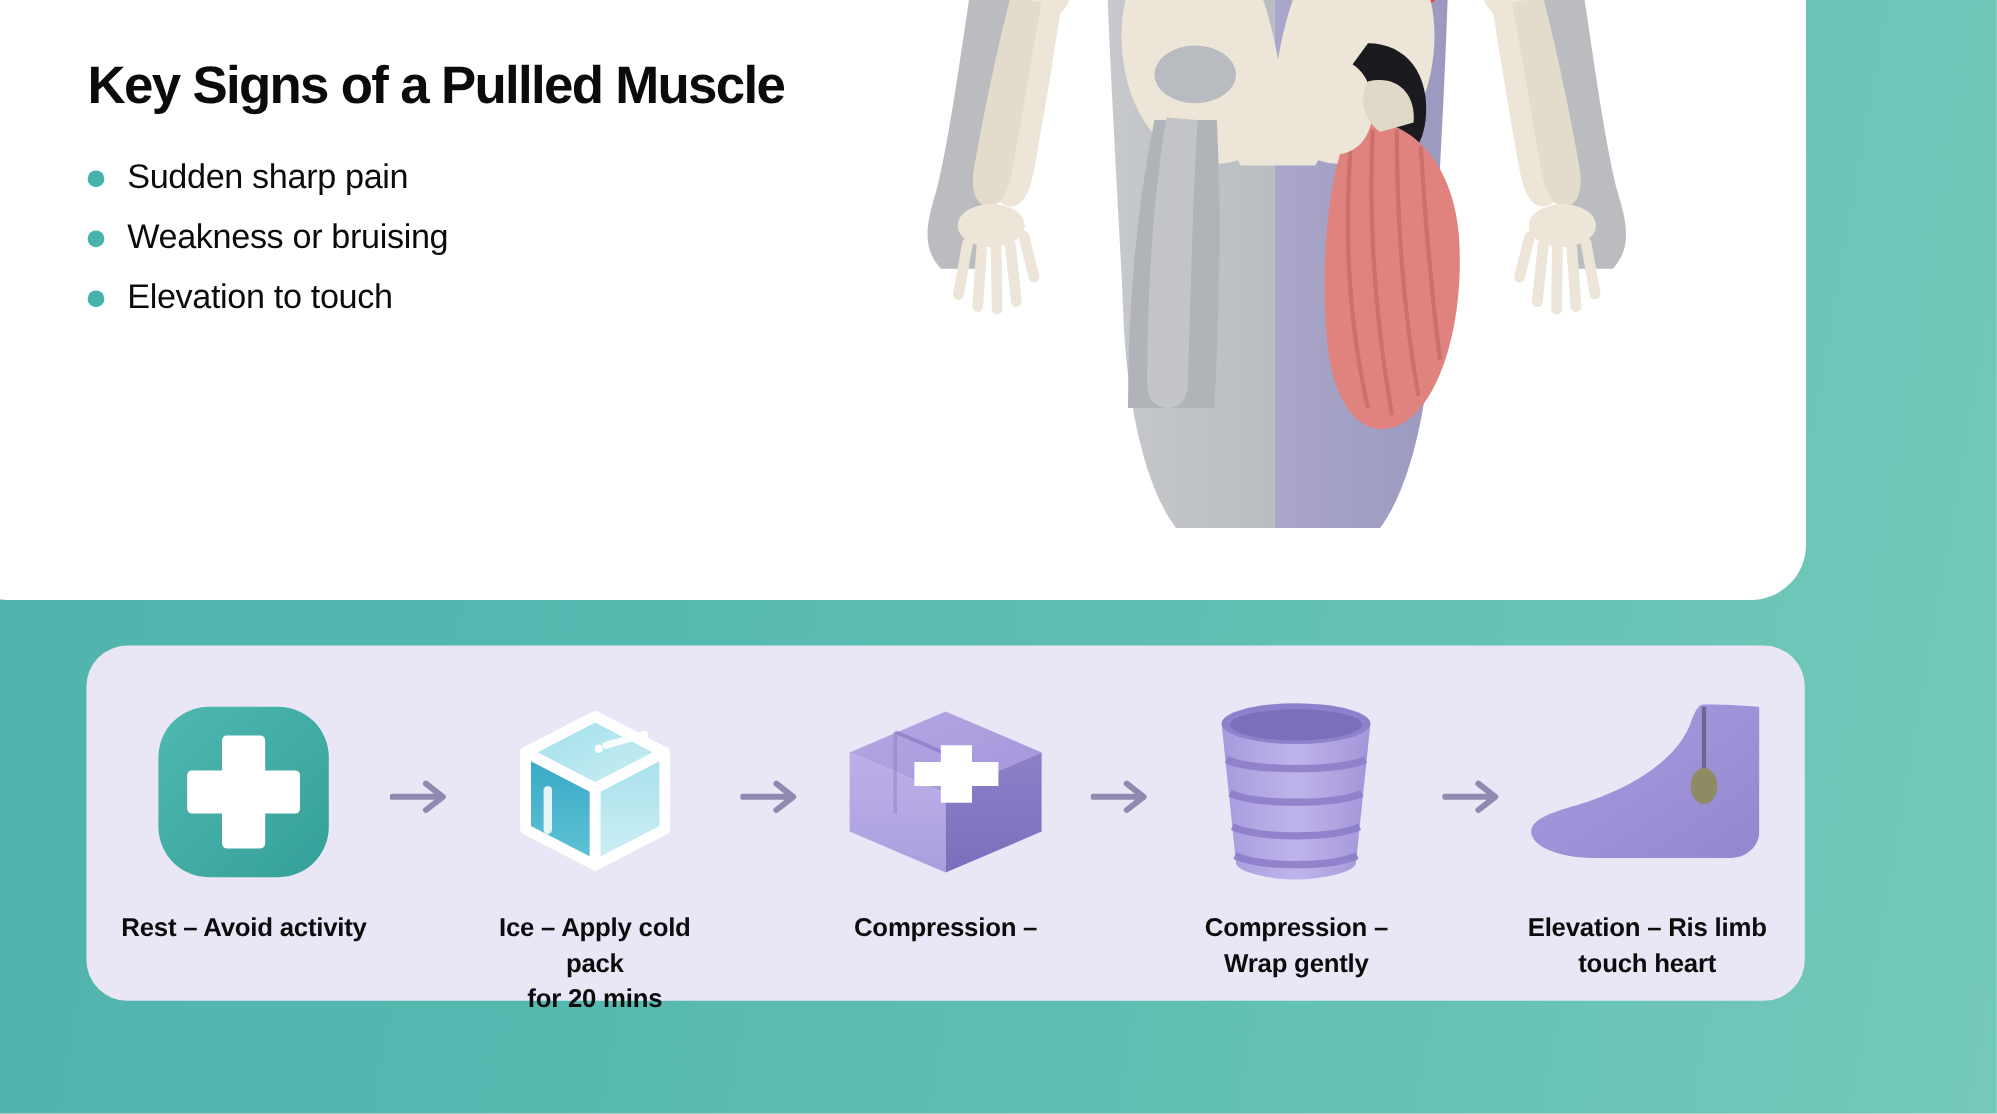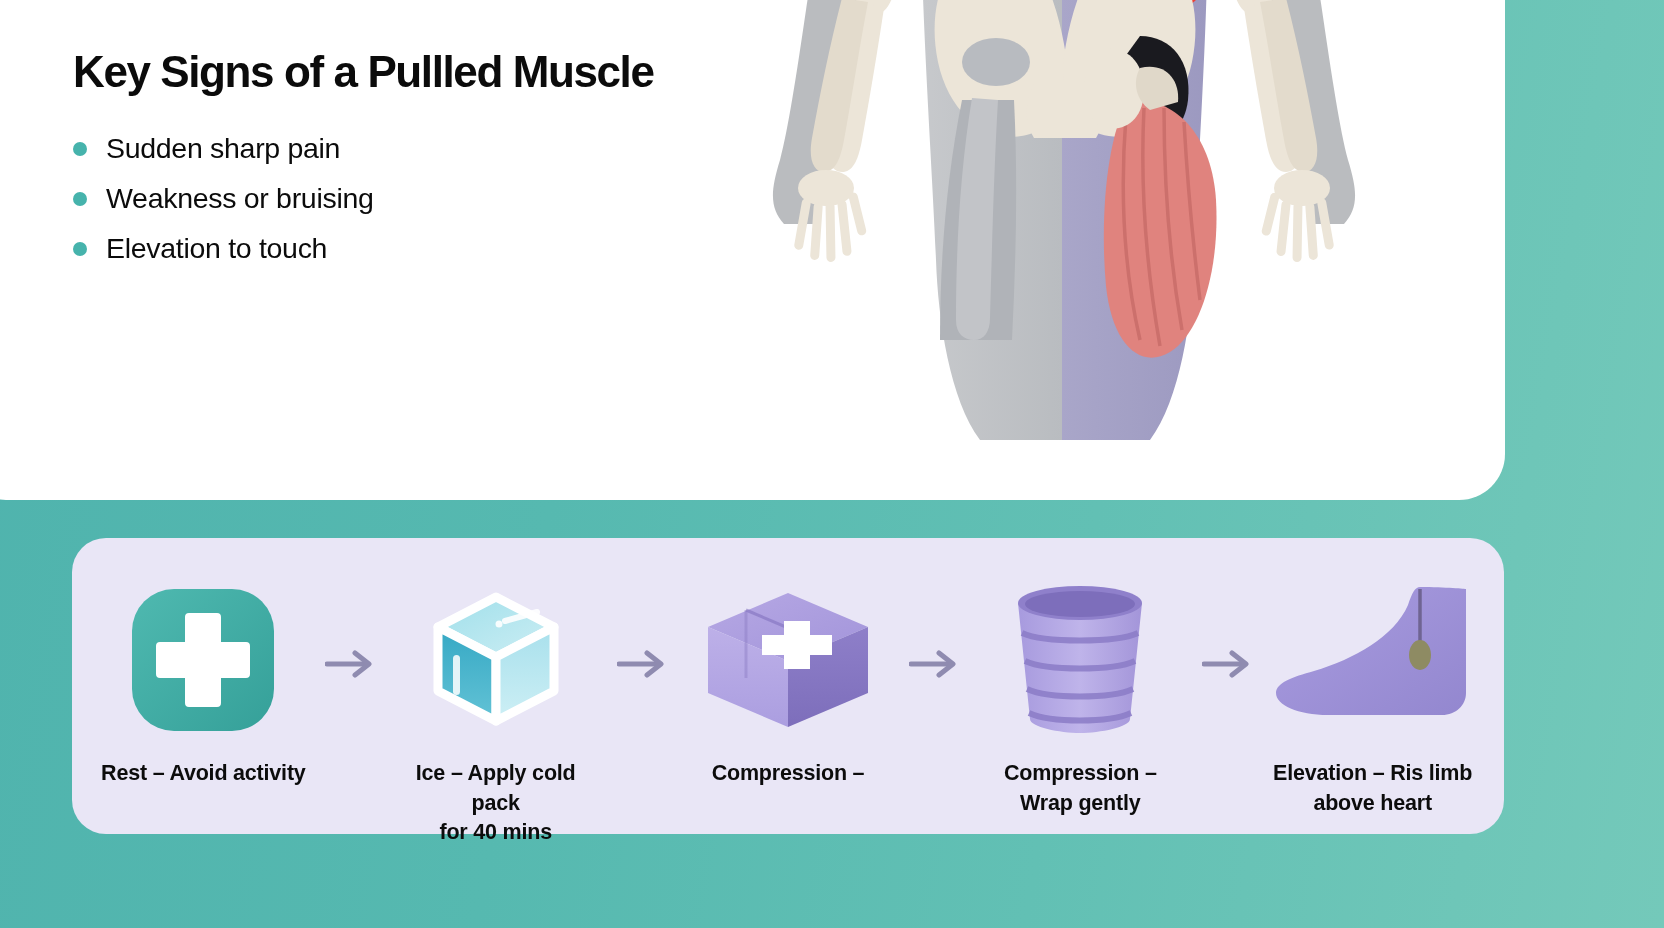--- a/index.html
+++ b/index.html
@@ -339,21 +339,21 @@
           <path d="M75 12 L133 42 L75 72 L17 42 Z" fill="url(#iceTop)"></path>
           <path d="M17 42 L75 72 L75 136 L17 106 Z" fill="url(#iceL)"></path>
           <path d="M133 42 L75 72 L75 136 L133 106 Z" fill="url(#iceR)"></path>
         </g>
         <rect x="32" y="70" width="7" height="40" rx="3.5" fill="#ffffff" opacity="0.85"></rect>
         <path d="M84 36 L116 27" stroke="#ffffff" stroke-width="6" stroke-linecap="round" opacity="0.9"></path>
         <circle cx="78" cy="39" r="3.5" fill="#ffffff" opacity="0.9"></circle>
       </svg>
     </div>
     <div class="step-label">Ice – Apply cold pack
-for 40 mins</div>
+for 20 mins</div>
   </div>
 
   <div class="arrow">
     <svg width="50" height="28" viewBox="0 0 50 28" xmlns="http://www.w3.org/2000/svg">
       <path d="M2 14 H42" stroke="#8f8bb0" stroke-width="5" stroke-linecap="round" fill="none"></path>
       <path d="M30 3 L44 14 L30 25" stroke="#8f8bb0" stroke-width="5" stroke-linecap="round" stroke-linejoin="round" fill="none"></path>
     </svg>
   </div>
 
   <div class="step">
@@ -433,16 +433,16 @@
           </linearGradient>
         </defs>
         <path d="M150 2 C176 2 196 4 196 4 L196 108 C196 120 186 130 172 130
                  L58 130 C28 130 6 120 6 108 C6 98 22 92 44 86
                  C84 74 124 52 138 20 C142 8 145 2 150 2 Z" fill="url(#footg)"></path>
         <path d="M150 4 L150 62" stroke="#6f6492" stroke-width="3.5" fill="none"></path>
         <ellipse cx="150" cy="70" rx="11" ry="15" fill="#8e8b63"></ellipse>
       </svg>
     </div>
     <div class="step-label">Elevation – Ris limb
-above heart</div>
+touch heart</div>
   </div>
 
 </div>
 
 </body></html>

